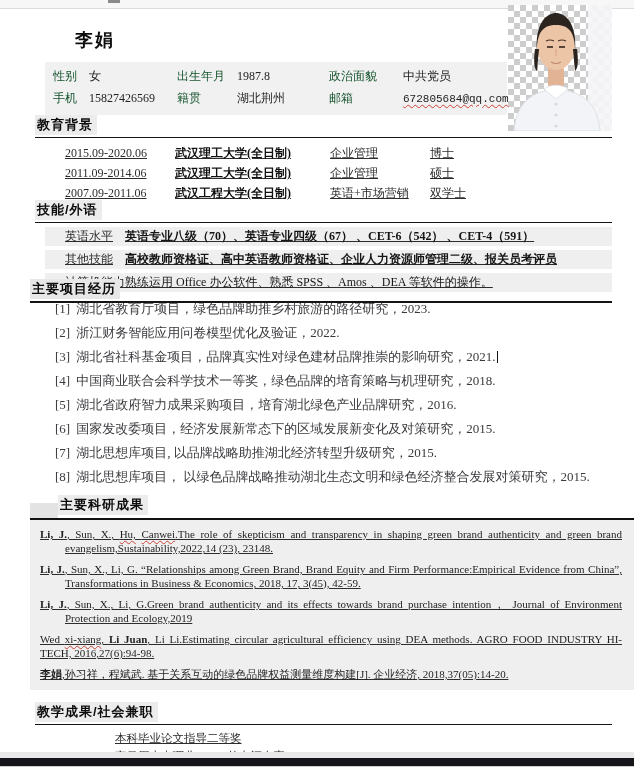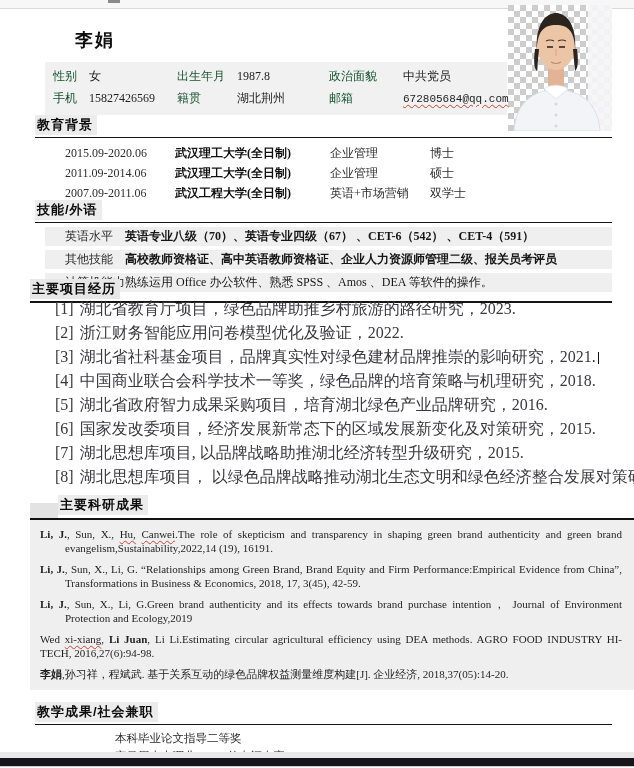--- a/index.html
+++ b/index.html
@@ -23,21 +23,21 @@
     position:absolute; top:62px; left:45px; width:462px; background:#f1f1f1;
     display:grid; grid-template-columns:36px 88px 60px 92px 74px auto;
     row-gap:5px; padding:6px 4px 8px 8px; font-size:12px; align-items:center;
   }
   .info-label { color:#14532d; }
   .info-value { color:#222; }
   .email-val { font-family:"Liberation Mono","DejaVu Sans Mono",monospace; font-size:11px;
                text-decoration:underline wavy #cc4437 1px; text-underline-offset:2px; }
 
   
-  .sec { position:absolute; left:35px; width:577px; }
+  .sec { position:absolute; left:35px; width:577px;text-decoration:underline; }
   .sec-head { border-bottom:1.5px solid #141414; padding-bottom:2px; }
   .sec-head.thick { border-bottom-width:2.5px; }
   .sec-title {
     display:inline-block; background:#ececec; padding:1px 4px 1px 2px;
     font-family:"Liberation Sans","DejaVu Sans",sans-serif; font-weight:bold;
     font-size:13px; color:#0c0c0c; letter-spacing:1px;
   }
 
   
   .sec-edu { top:115px; }
@@ -50,21 +50,21 @@
   .skill-row { display:flex; margin:4px 0 0 10px; background:#efefef; padding:2px 4px 2px 20px;
                font-size:12px; line-height:15px; white-space:nowrap; }
   .skill-label { width:60px; flex:none; color:#2a2a2a; }
   .skill-content { color:#161616; }
   .skill-row.bold .skill-content { font-weight:bold; }
 
   
   .sec-projects { top:279px; left:30px; width:582px; }
   .sec-projects .sec-title { background:#e7e7e7; }
   .proj-list { position:absolute; top:297px; left:55px; width:560px; }
-  .proj-item { padding:5px 0; font-size:16px; line-height:14px; color:#3a3a3e; white-space:nowrap; }
+  .proj-item { padding:5px 0; font-size:13px; line-height:14px; color:#3a3a3e; white-space:nowrap; }
   .proj-no { margin-right:6px; color:#3a3a3e; }
   .caret { display:inline-block; width:1px; height:12px; background:#111; margin-left:2px; vertical-align:-2px; }
 
   
   .sec-research { top:495px; left:30px; width:604px; }
   .research-head { position:relative; border-bottom:2.5px solid #111; padding-bottom:3px; padding-left:28px; }
   .research-head::before { content:""; position:absolute; left:0; bottom:0; width:28px; height:15px; background:#e3e3e3; }
   .pubs { background:#efefef; padding:7px 12px 2px 10px; }
   .pub { font-size:11px; line-height:14px; margin:0 0 7px 0; color:#1f1f1f; text-align:justify; }
   .pub:nth-child(-n+3) { padding-left:25px; text-indent:-25px; }
@@ -194,21 +194,21 @@
     <div class="proj-item"><span class="proj-no">[6]</span><span>国家发改委项目，经济发展新常态下的区域发展新变化及对策研究，2015.</span></div>
     <div class="proj-item"><span class="proj-no">[7]</span><span>湖北思想库项目, 以品牌战略助推湖北经济转型升级研究，2015.</span></div>
     <div class="proj-item"><span class="proj-no">[8]</span><span>湖北思想库项目， 以绿色品牌战略推动湖北生态文明和绿色经济整合发展对策研究，2015.</span></div>
   </div>
 
   <div class="sec sec-research">
     <div class="research-head">
       <span class="sec-title">主要科研成果</span>
     </div>
     <div class="pubs">
-        <p class="pub"><span class="b">Li, J.</span><span>, Sun, X., </span><span class="misspell">Hu,</span><span> </span><span class="misspell">Canwei</span><span>.The role of skepticism and transparency in shaping green brand authenticity and green brand evangelism,Sustainability,2022,14 (19), 16191.</span></p>
+        <p class="pub"><span class="b">Li, J.</span><span>, Sun, X., </span><span class="misspell">Hu,</span><span> </span><span class="misspell">Canwei</span><span>.The role of skepticism and transparency in shaping green brand authenticity and green brand evangelism,Sustainability,2022,14 (23), 23148.</span></p>
         <p class="pub"><span class="b">Li, J.</span><span>, Sun, X., Li, G. “Relationships among Green Brand, Brand Equity and Firm Performance:Empirical Evidence from China”, Transformations in Business &amp; Economics, 2018, 17, 3(45), 42-59.</span></p>
         <p class="pub"><span class="b">Li, J.</span><span>, Sun, X., Li, G.Green brand authenticity and its effects towards brand purchase intention， Journal of Environment Protection and Ecology,2019</span></p>
         <p class="pub"><span>Wed </span><span class="misspell">xi-xiang</span><span>, </span><span class="b">Li Juan</span><span>, Li Li.Estimating circular agricultural efficiency using DEA methods. AGRO FOOD INDUSTRY HI-TECH, 2016,27(6):94-98.</span></p>
         <p class="pub"><span class="b">李娟</span><span>,孙习祥，程斌武. 基于关系互动的绿色品牌权益测量维度构建[J]. 企业经济, 2018,37(05):14-20.</span></p>
       </div>
   </div>
 
   <div class="sec sec-teaching">
     <div class="sec-head">
       <span class="sec-title">教学成果/社会兼职</span>

